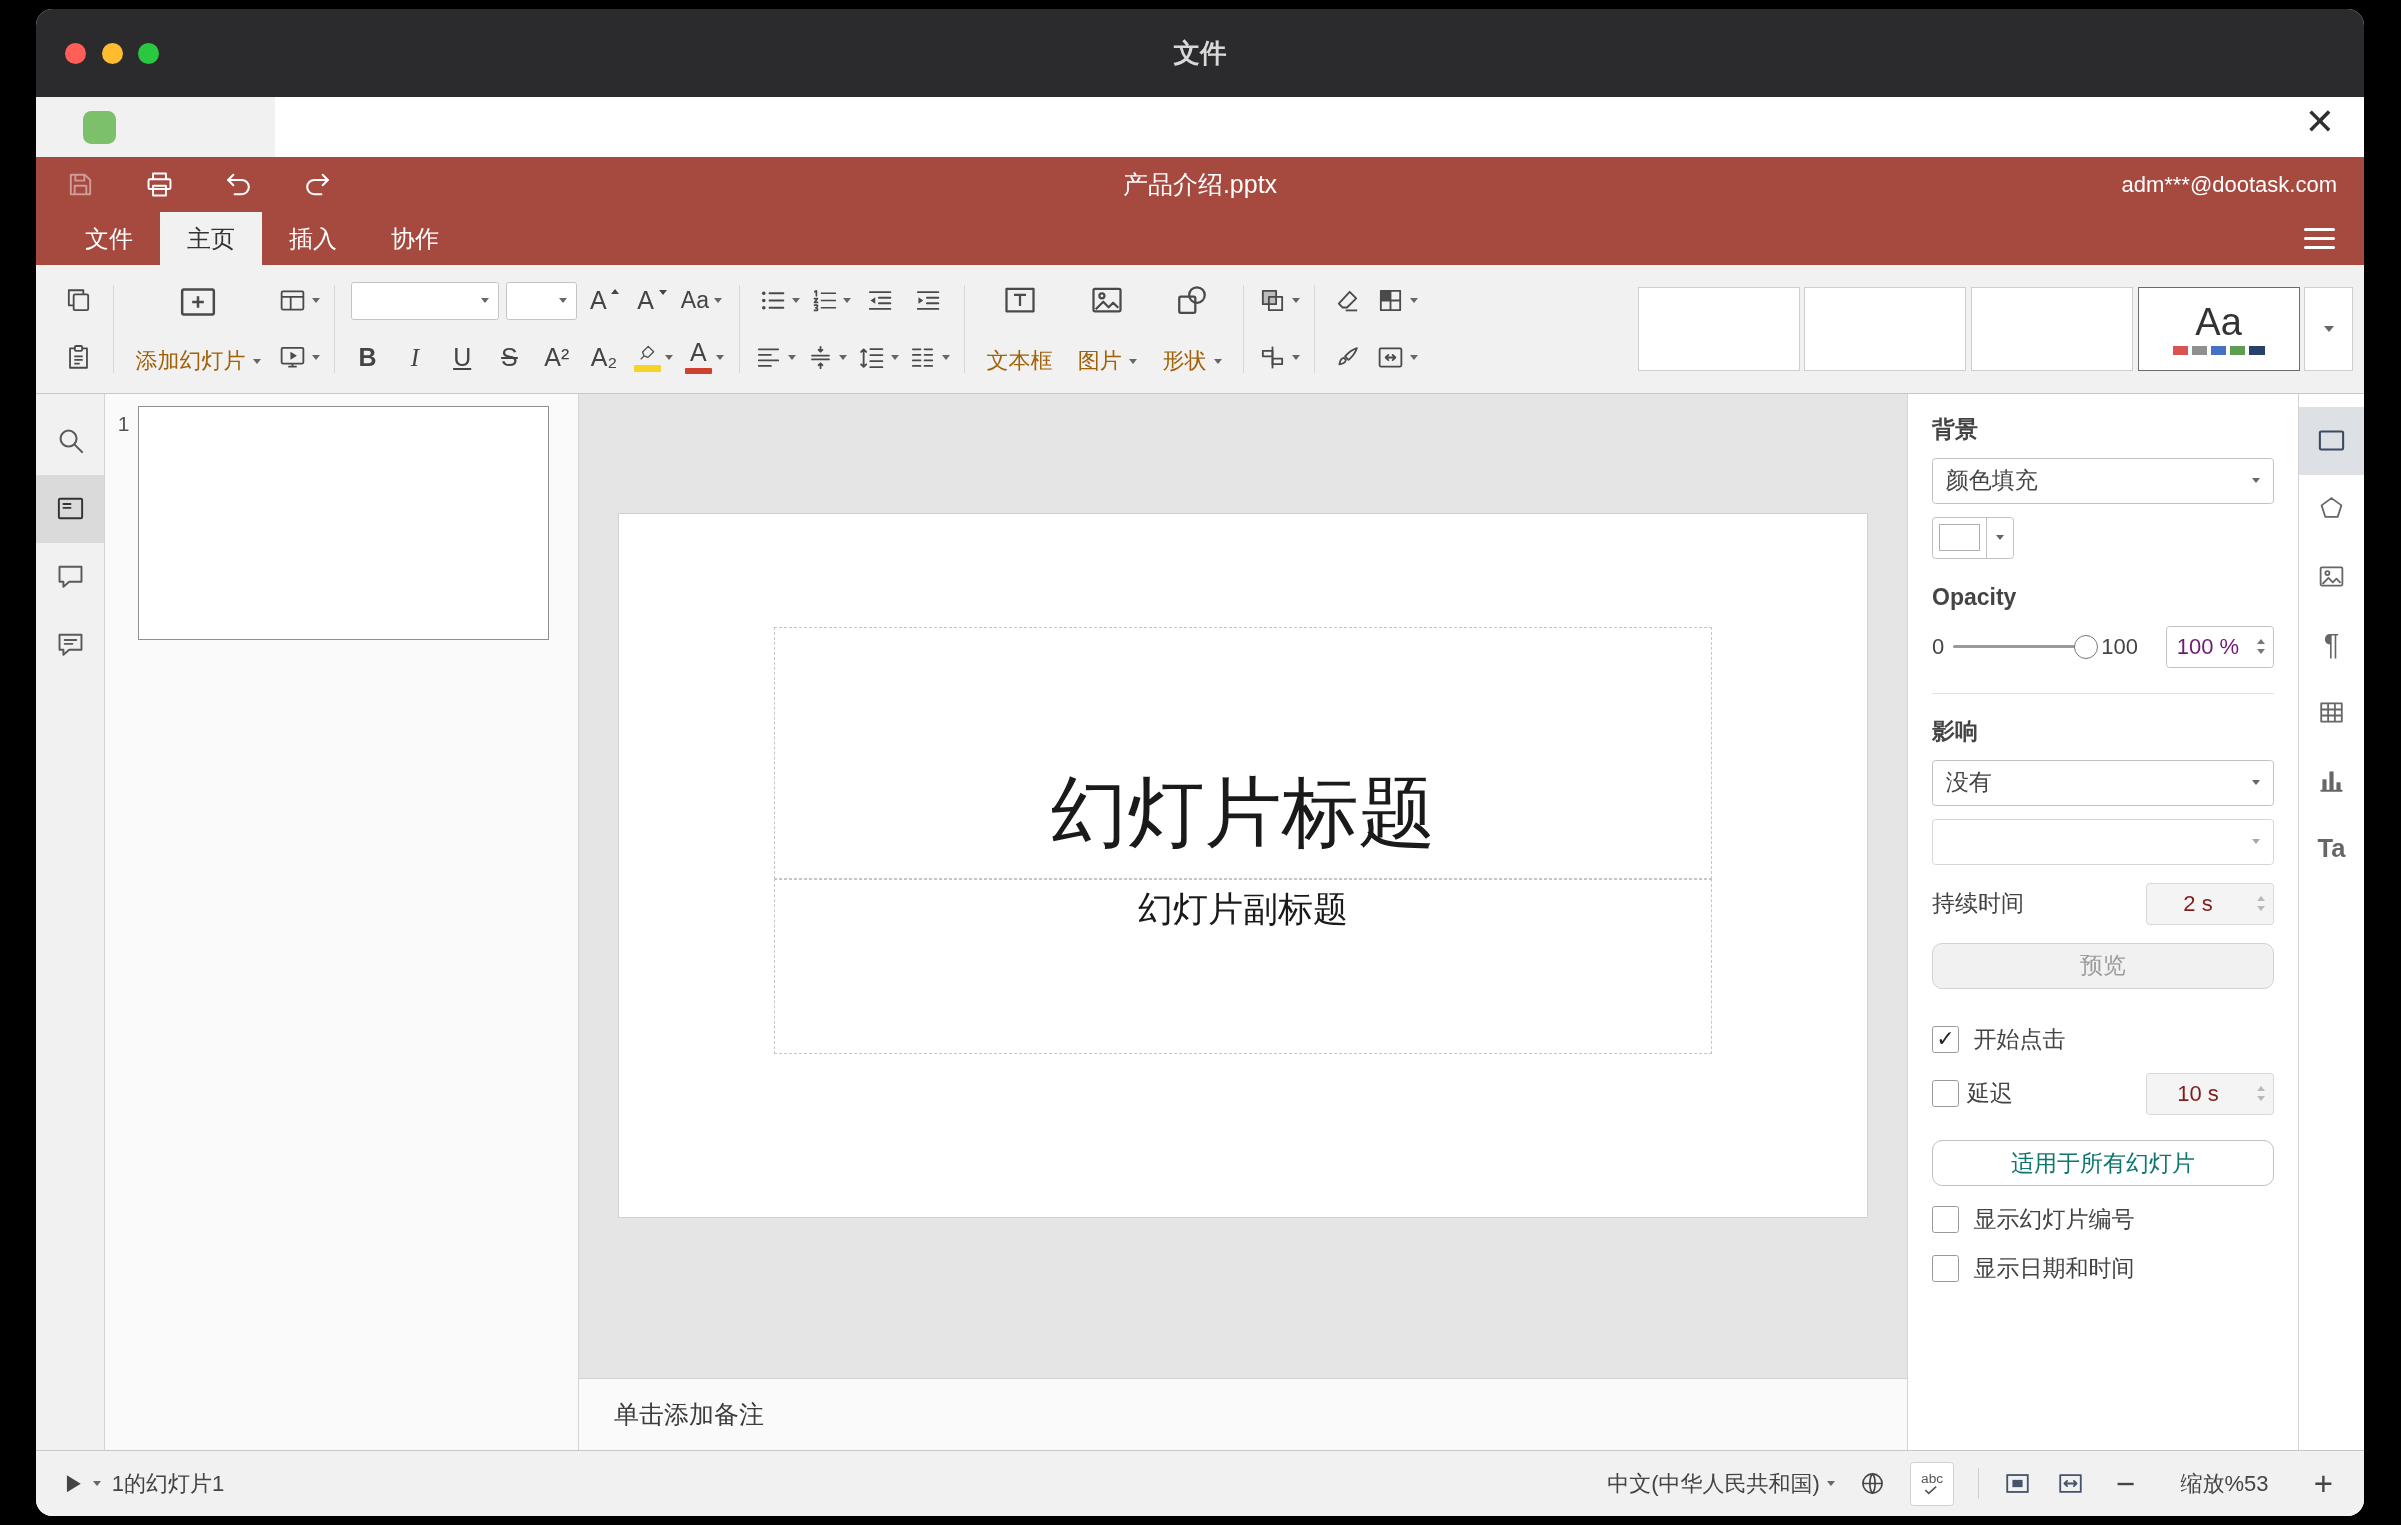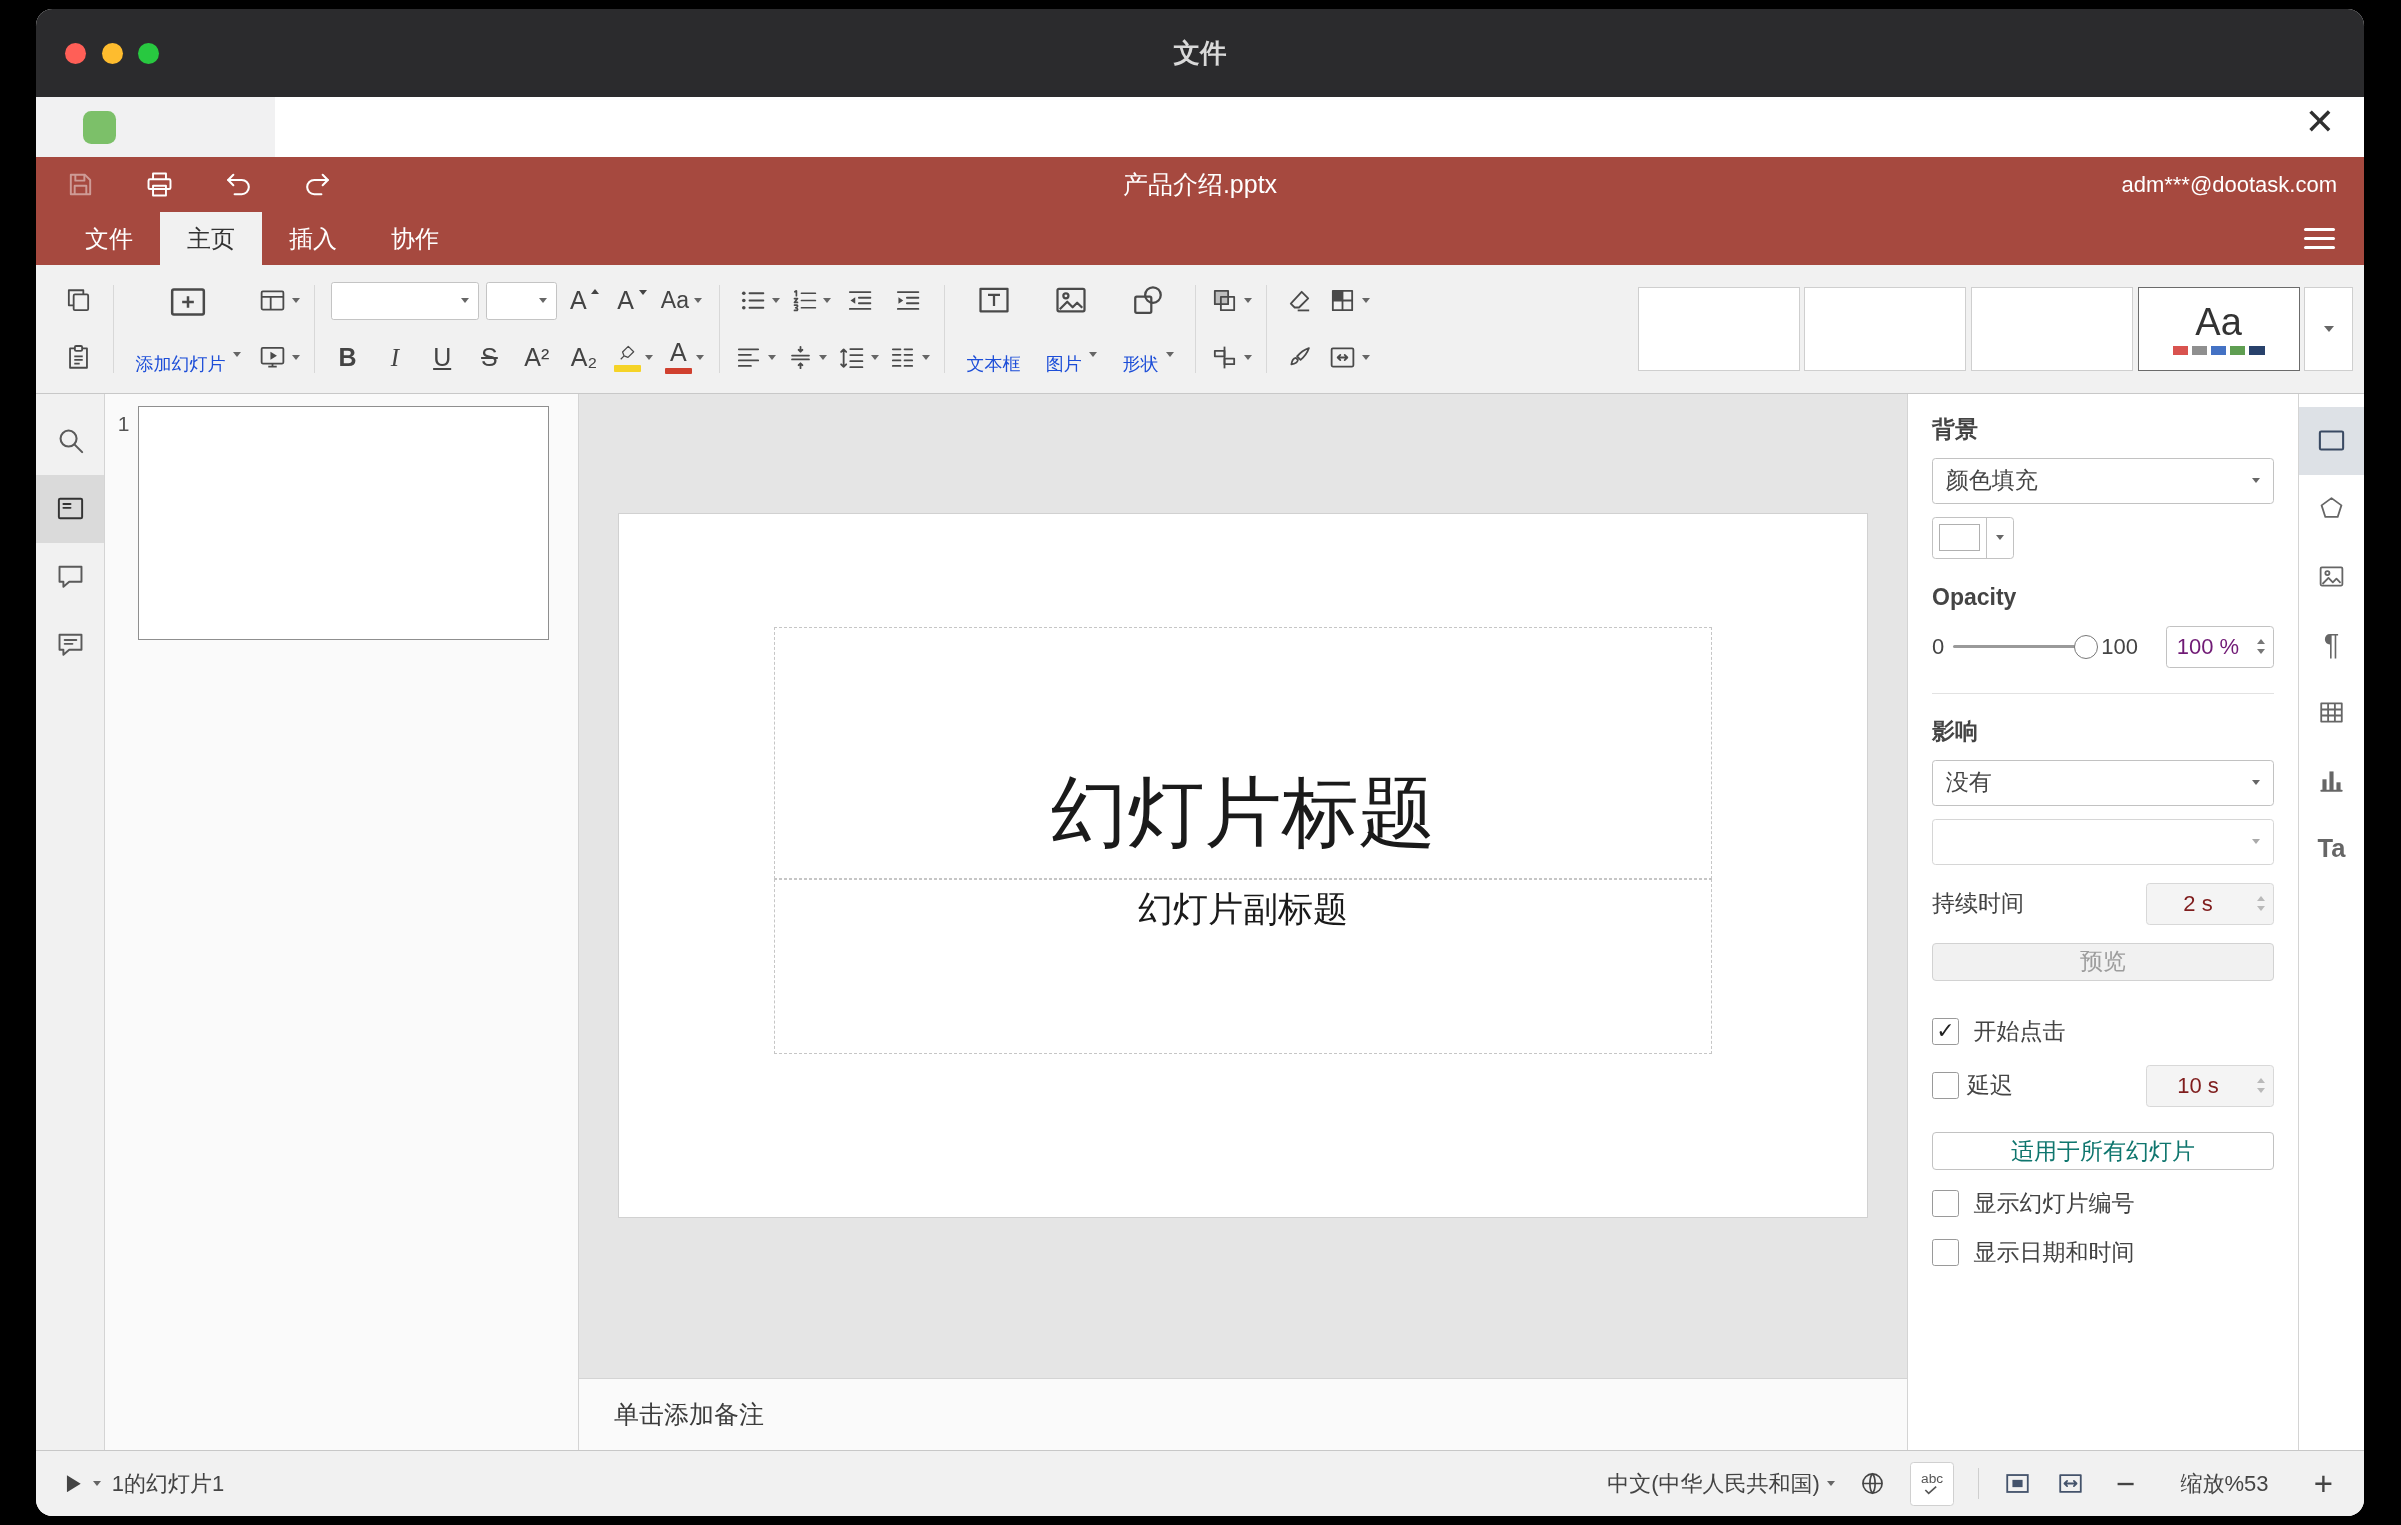--- a/index.html
+++ b/index.html
@@ -36,21 +36,21 @@
 
   
   .toolbar{flex:0 0 129px;background:#f1f1f1;border-bottom:0.9px solid #c8c8c8;display:flex;align-items:stretch;padding:5.5px 9px;color:#4a4a4a}
   .tgroup{display:flex;align-items:center;padding:0 11px;gap:7.3px}
   .tg-col{display:flex;flex-direction:column;justify-content:center;gap:7.3px}
   .tdiv{width:0.9px;background:#d8d8d8;margin:14.6px 1.8px}
   .trow{display:flex;align-items:center;gap:7.3px;height:49px}
   .tbtn{min-width:44px;height:49px;display:flex;align-items:center;justify-content:center;gap:4.6px;border-radius:3.6px;color:#4a4a4a;cursor:default}
   .tbtn.narrow{min-width:40px}
   .bigbtn{display:flex;flex-direction:column;align-items:center;justify-content:space-between;height:109px;padding:7.3px 9px;color:#4a4a4a;cursor:default}
-  .bigbtn .lbl{display:flex;align-items:flex-start;gap:7.3px;font-size:18px;color:#1d4ed8;white-space:nowrap}
+  .bigbtn .lbl{display:flex;align-items:center;gap:7.3px;font-size:22px;color:#a16207;white-space:nowrap}
   .combo{height:38px;background:#fff;border:0.9px solid #c4c4c4;border-radius:2.7px;display:flex;align-items:center;justify-content:space-between;padding:0 9px}
   .combo.font-name{width:148px}
   .combo.font-size{width:71px}
   .combo .val{font-size:22px;color:#444}
   .chev{width:0;height:0;border-left:5.5px solid transparent;border-right:5.5px solid transparent;border-top:6.4px solid #666;display:inline-block}
   .chev.sm{border-left-width:4.6px;border-right-width:4.6px;border-top-width:5.5px}
   .tri-up{width:0;height:0;border-left:4.6px solid transparent;border-right:4.6px solid transparent;border-bottom:5.5px solid #444;align-self:flex-start;margin-top:12.8px}
   .tri-dn{width:0;height:0;border-left:4.6px solid transparent;border-right:4.6px solid transparent;border-top:5.5px solid #444;align-self:flex-start;margin-top:13.7px}
   .glyph{font-size:25px;color:#444;line-height:1}
   .glyph.b{font-weight:bold}
@@ -110,21 +110,21 @@
   .spin-val{flex:1;text-align:center;font-size:22px;color:#701a75}
   .spinners{width:24px;height:100%;display:flex;flex-direction:column;align-items:center;justify-content:center;gap:4.6px}
   .spin-up{width:0;height:0;border-left:4.6px solid transparent;border-right:4.6px solid transparent;border-bottom:5.5px solid #777}
   .spin-down{width:0;height:0;border-left:4.6px solid transparent;border-right:4.6px solid transparent;border-top:5.5px solid #777}
   .hr{border-top:0.9px solid #e2e2e2;margin:25.5px 0 22px}
   .dur-row{display:flex;align-items:center;justify-content:space-between;margin-top:18px}
   .dis-input{width:128px;height:42px;border:0.9px solid #d8d8d8;border-radius:3.6px;background:#f4f4f4;display:flex;align-items:center}
   .dis-input .spin-val{color:#7f1d1d}
   .dis-input .spin-up{border-bottom-color:#b9b9b9}
   .dis-input .spin-down{border-top-color:#b9b9b9}
-  .btn{height:38px;border:0.9px solid #c2c2c2;border-radius:4px;display:flex;align-items:center;justify-content:center;font-size:23px;cursor:default}
+  .btn{height:46px;border:0.9px solid #c2c2c2;border-radius:10px;display:flex;align-items:center;justify-content:center;font-size:23px;cursor:default}
   .btn.preview{margin-top:18px;background:#f1f1f1;color:#9c9c9c;border-color:#d2d2d2}
   .btn.apply{margin-top:25.5px;background:#fff;color:#0f766e}
   .cb-row{display:flex;align-items:center;gap:14.6px;margin-top:18px}
   .cb-row.mt36{margin-top:35px}
   .cb-row.mt30{}
   .cb-row.spread{justify-content:space-between}
   .cb-left{display:flex;align-items:center;gap:8px}
   .checkbox{flex:0 0 27px;width:27px;height:27px;border:0.9px solid #9a9a9a;border-radius:2.7px;background:#fff;display:flex;align-items:center;justify-content:center;font-size:22px;font-weight:bold;color:#222;line-height:1}
 
   

